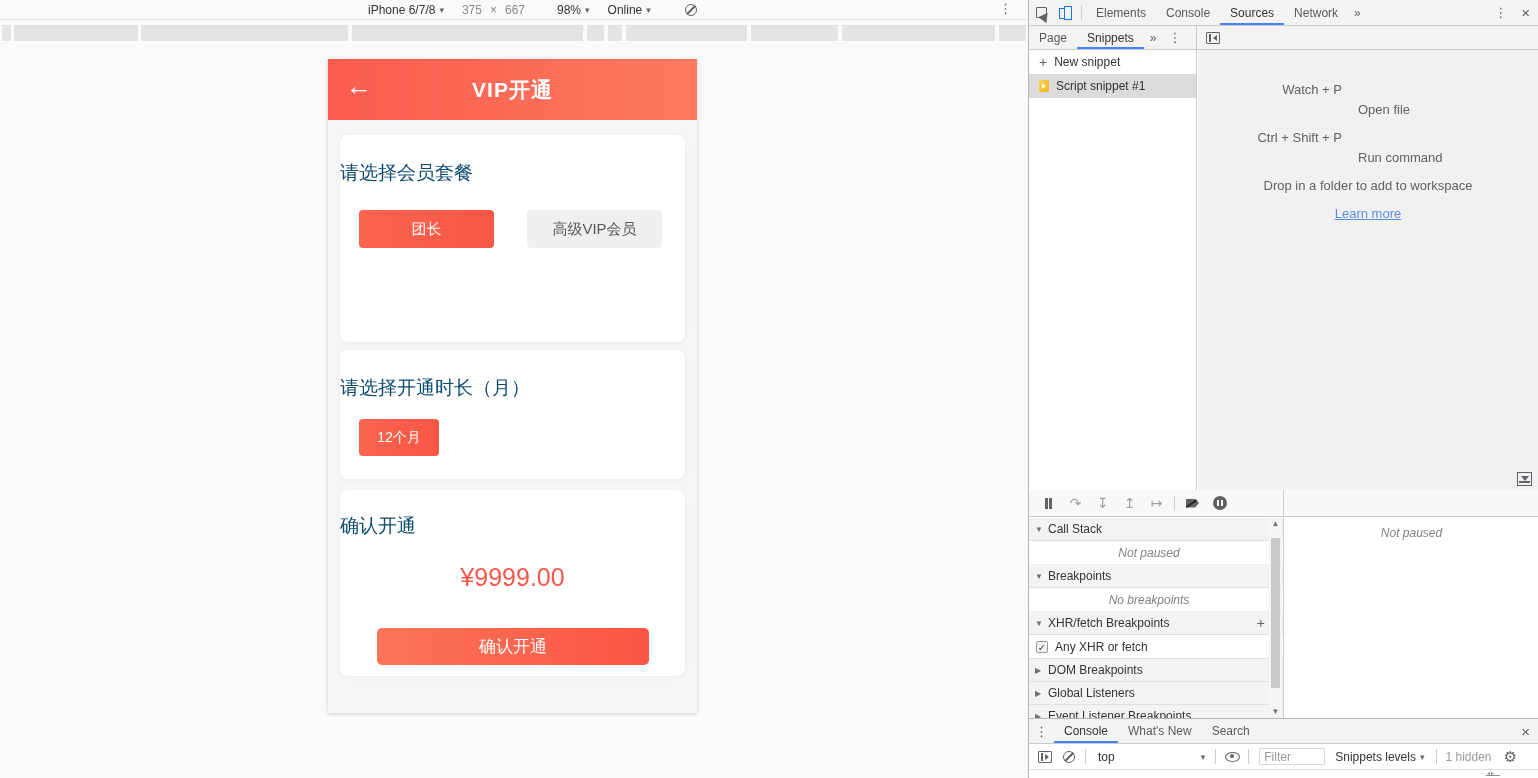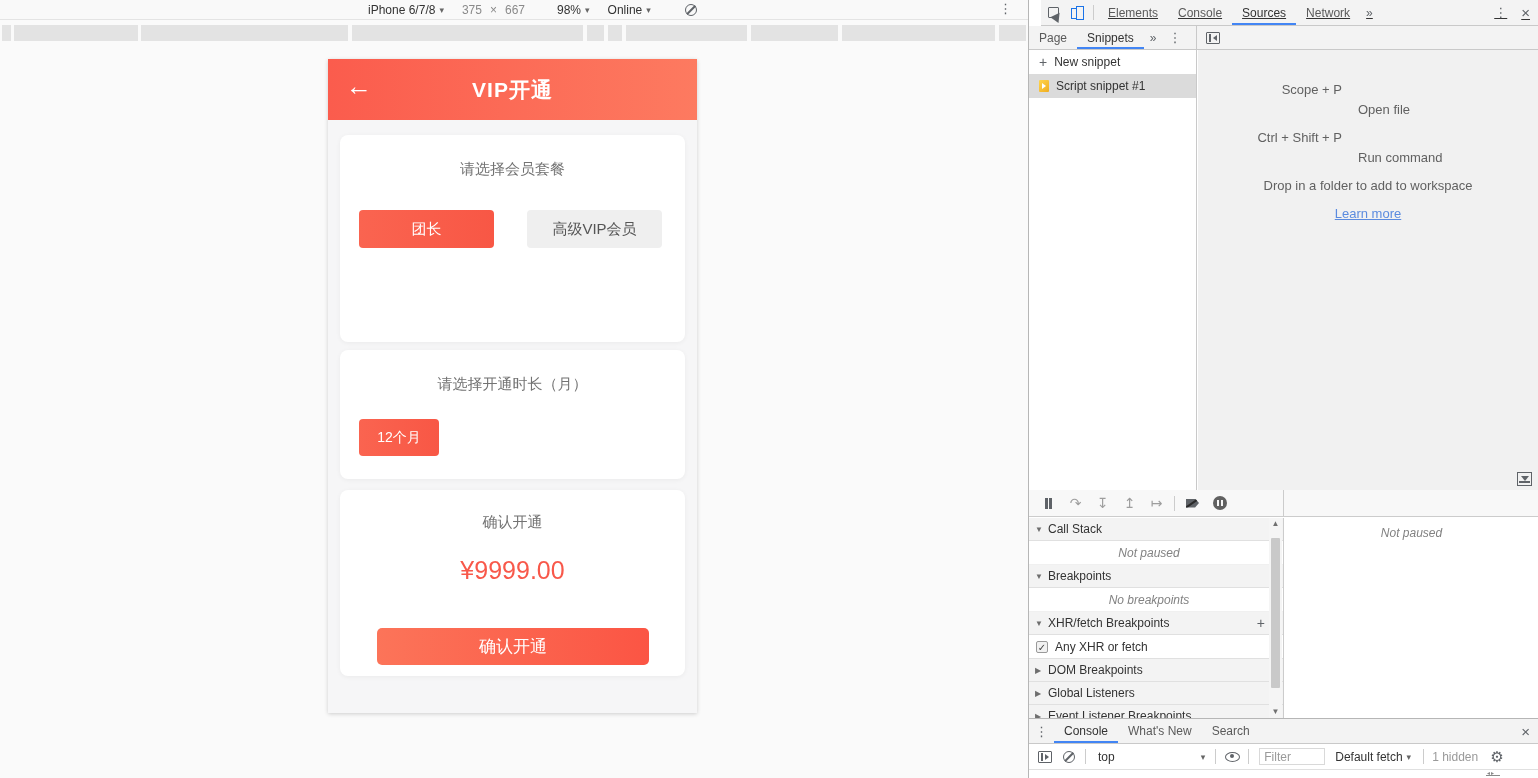--- a/index.html
+++ b/index.html
@@ -21,42 +21,42 @@
   #device-screen { position:absolute; left:328px; top:59px; width:369px; height:654px;
     background:#f6f6f7; box-shadow:0 1px 4px rgba(0,0,0,.18); overflow:hidden; }
 
   #app-header { height:61px; background:linear-gradient(90deg,#fb5c4d,#fd7a60);
     display:flex; align-items:center; justify-content:center; position:relative; }
   #app-back { position:absolute; left:18px; top:14px; color:#fff; font-size:26px; font-weight:200; line-height:1; cursor:pointer; }
   #app-title { color:#fff; font-size:21px; font-weight:bold; letter-spacing:1px; }
 
   .card { position:absolute; left:12px; width:345px; background:#fff; border-radius:8px;
     box-shadow:0 1px 5px rgba(0,0,0,.05); }
-  .card-title { text-align:center; color:#737373; font-size:15px; }
+  .card-title { text-align:left; color:#0c4a6e; font-size:19px; }
   .opt-btn { position:absolute; width:135px; height:38px; border-radius:4px; border:none;
     font-size:15px; font-family:inherit; display:flex; align-items:center; justify-content:center; cursor:pointer; }
   .opt-grey { background:#efefef; color:#555; }
   .opt-red { background:linear-gradient(90deg,#fa6450,#f85745); color:#fff; }
   #card-package { top:76px; height:207px; }
   #card-package .card-title { padding-top:25px; }
   #card-duration { top:291px; height:129px; }
   #card-duration .card-title { padding-top:25px; }
   #card-payment { top:431px; height:186px; }
   #card-payment .card-title { padding-top:23px; }
   #duration-btn { left:19px; top:69px; width:80px; height:37px; font-size:14px; }
   #price { text-align:center; color:#f8584a; font-size:25px; margin-top:24px; }
   #confirm-btn { position:absolute; left:37px; top:138px; width:272px; height:37px; border:none; border-radius:5px;
     background:linear-gradient(90deg,#fc7459,#fb5544); color:#fff; font-size:17px; font-family:inherit; cursor:pointer; }
 
   
   #devtools { position:absolute; left:1028px; top:0; width:510px; height:778px;
     background:#fff; border-left:1px solid #b6b6b6; font-size:12px; }
 
   .tabbar { background:#f3f3f3; border-bottom:1px solid #c9c9c9; display:flex; align-items:center; }
-  #main-tabbar { position:absolute; left:12px; top:0; right:0; height:26px;text-decoration:underline; }
+  #main-tabbar { position:absolute; left:0; top:0; right:0; height:26px; }
   .tab { height:100%; display:inline-flex; align-items:center; padding:0 10px; color:#5a5a5a; cursor:pointer; }
   .tab.active { color:#333; box-shadow:inset 0 -2px 0 #4285f4; }
   .vsep { width:1px; height:15px; background:#ccc; margin:0 4px; }
   .icon-btn { display:inline-flex; align-items:center; justify-content:center; width:24px; height:100%; cursor:pointer; color:#5f6368; }
   .chev { color:#5f6368; font-size:12px; padding:0 6px; cursor:pointer; }
   .more-v { color:#5f6368; font-size:13px; padding:0 6px; cursor:pointer; }
   .close-x { color:#5f6368; font-size:15px; padding:0 8px; cursor:pointer; }
 
   
   .inspect-ic { position:relative; width:11px; height:11px; border:1px solid #5f6368; border-radius:1px; }
@@ -241,21 +241,21 @@
     </div>
     <div class="nav-row selected">
       <span class="snippet-ic"></span>
       <span>Script snippet #1</span>
     </div>
   </div>
 
   <div id="editor-area">
     <div id="shortcut-box">
       <div class="sc-row">
-        <span class="sc-keys">Scope + P</span>
+        <span class="sc-keys">Watch + P</span>
         <span class="sc-action">Open file</span>
       </div>
       <div class="sc-row">
         <span class="sc-keys">Ctrl + Shift + P</span>
         <span class="sc-action">Run command</span>
       </div>
       <div id="drop-hint">Drop in a folder to add to workspace</div>
       <a id="learn-more">Learn more</a>
     </div>
     <span id="drawer-ic"></span>
@@ -344,21 +344,21 @@
         </span>
       <span class="vsep"></span>
       <span style="margin-left:8px">top</span>
       <span class="caret" style="margin-left:86px">▾</span>
       <span class="vsep" style="margin-left:10px"></span>
       <span class="icon-btn">
           <span class="eye-ic"></span>
         </span>
       <span class="vsep"></span>
       <input id="filter-input" style="margin-left: 6px;" placeholder="Filter">
-      <span style="margin-left:10px">Default fetch</span>
+      <span style="margin-left:10px">Snippets levels</span>
       <span class="caret" style="margin-left:4px">▾</span>
       <span class="vsep" style="margin-left:12px"></span>
       <span id="hidden-count" style="margin-left:4px">1 hidden</span>
       <span class="gear-ic" style="margin-left:12px">⚙</span>
     </div>
     <div id="drawer-bottom">
       <span class="mini-scroll"></span>
     </div>
   </div>
 </div>

